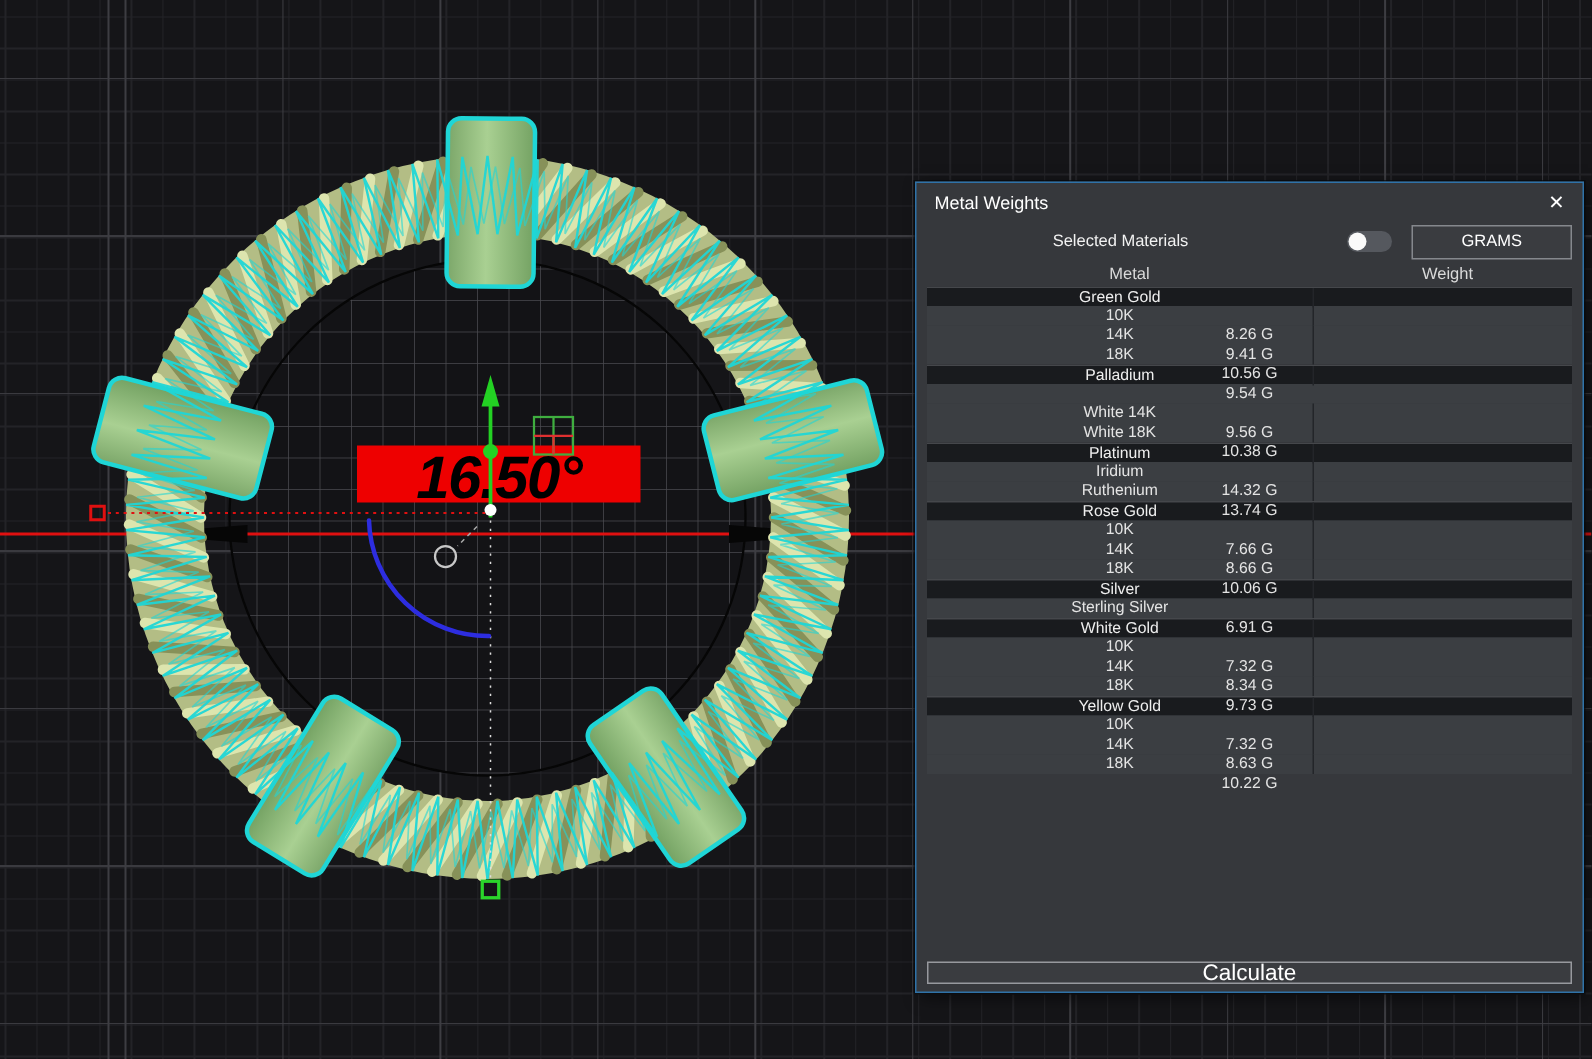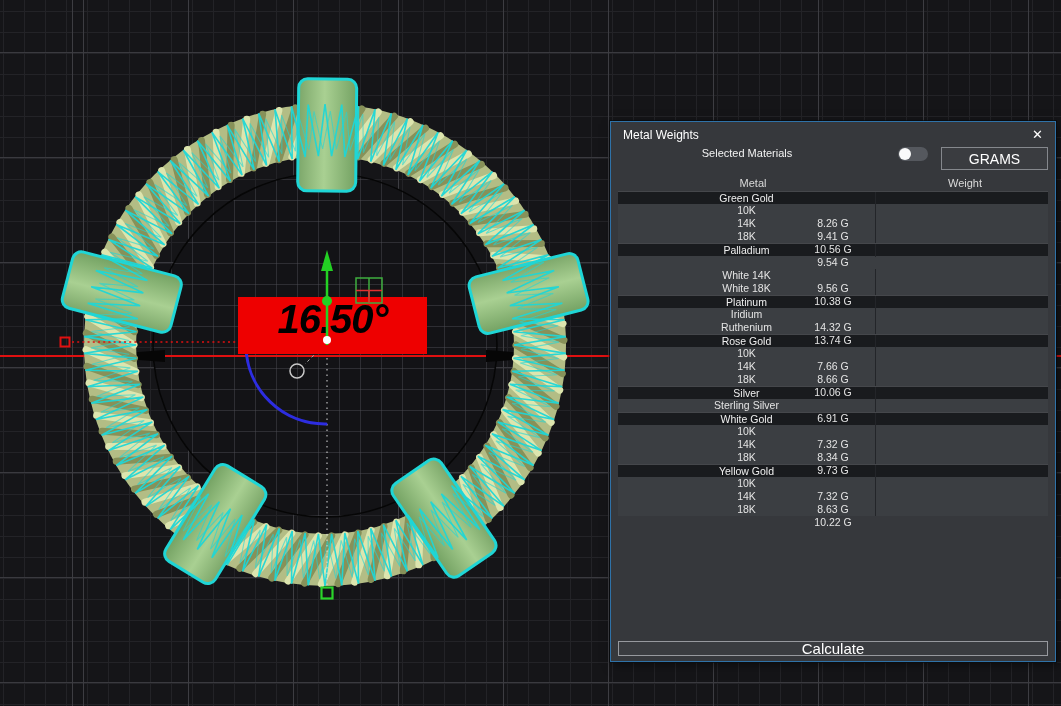--- a/index.html
+++ b/index.html
@@ -6,38 +6,38 @@
     font-family:"Liberation Sans","DejaVu Sans",sans-serif;}
   #viewport{position:absolute;left:0;top:0;width:1061px;height:706px;background-color:#151518;
     background-image:
       repeating-linear-gradient(to right, #3d3d42 0 1px, transparent 1px 105px),
       repeating-linear-gradient(to bottom, #3a3a3f 0 1px, transparent 1px 105px),
       repeating-linear-gradient(to right, #232327 0 1px, transparent 1px 21px),
       repeating-linear-gradient(to bottom, #232327 0 1px, transparent 1px 21px);
     background-position: 83px 0, 0 52px, 3px 0, 0 11px;}
   #scene,#overlay{position:absolute;left:0;top:0;width:1061px;height:706px;pointer-events:none;}
   #scene{z-index:1}
-  #angle-label{position:absolute;left:238px;top:297px;width:189px;height:57px;z-index:2;
+  #angle-label{position:absolute;left:238px;top:297px;width:189px;height:38px;z-index:2;
     background:#ee0000;color:#000;font-weight:bold;font-style:italic;font-size:40px;
     line-height:45px;text-align:center;letter-spacing:-1px;}
   #overlay{z-index:3}
   
   #panel{position:absolute;left:610px;top:121px;width:446px;height:541px;z-index:4;
     background:#36383c;border:1px solid #2f72a8;box-sizing:border-box;
     box-shadow:0 0 0 1px rgba(5,8,10,.65), 3px 3px 10px rgba(0,0,0,.5);
     color:#e8e8e8;font-size:11px;}
   #panel .titlebar{display:flex;align-items:center;height:25px;padding:0 12px;gap:16px;}
   #panel .titlebar .title{font-size:12px;color:#fff;}
   #panel .titlebar .close{margin-left:auto;color:#fff;font-size:13px;cursor:pointer;line-height:13px;}
-  .controls{display:flex;height:28px;padding:0 7px;}
+  .controls{display:flex;align-items:center;height:28px;padding:0 7px;}
   .sel-label{width:258px;text-align:center;color:#f2f2f2;}
   .toggle{margin-left:22px;width:30px;height:14px;border-radius:7px;background:#55585e;position:relative;}
   .toggle .knob{position:absolute;left:1px;top:1px;width:12px;height:12px;border-radius:50%;background:#fafafa;}
   .grams-btn{margin-left:auto;width:107px;height:23px;box-sizing:border-box;border:1px solid #85888d;
-    background:#3a3c40;color:#fff;font-size:14px;display:flex;align-items:center;justify-content:center;}
+    background:#3a3c40;color:#fff;font-size:11px;display:flex;align-items:center;justify-content:center;}
   .thead{display:flex;height:16px;align-items:center;padding:0 7px;color:#dadada;margin-left:6px;}
   .thead .c1{width:258px;text-align:center;}
   .thead .c2{flex:1;text-align:center;}
   .tbody{padding:0 7px;}
   .trow{display:flex;height:13px;line-height:13px;font-size:10.5px;flex-direction:column;}
   .trow .c1{width:258px;text-align:center;border-right:1px solid #232529;box-sizing:border-box;}
   .trow .c2{flex:1;text-align:center;}
   .trow.group{background:#191b1e;color:#efefef;border-top:1px solid #45474b;box-sizing:border-box;}
   .trow.sub{background:#3b3e42;color:#e4e4e4;}
   .calc-btn{position:absolute;left:7px;right:7px;bottom:5px;height:15px;box-sizing:border-box;

